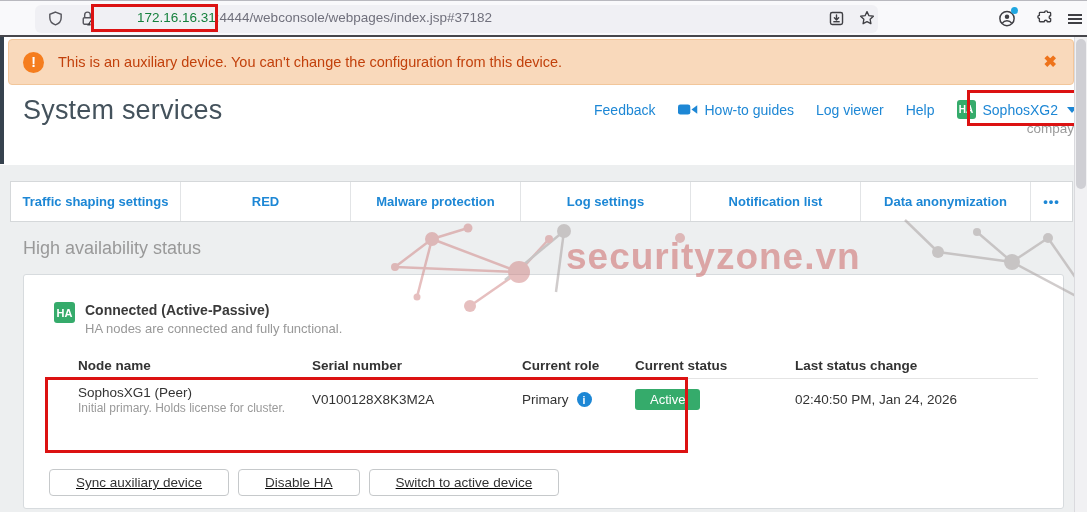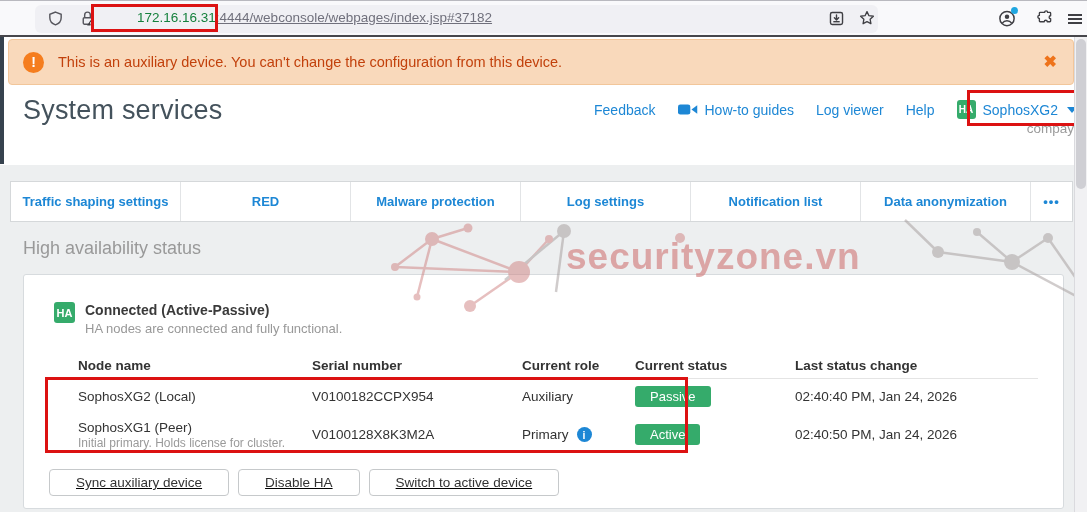--- a/index.html
+++ b/index.html
@@ -5,21 +5,21 @@
   * { margin:0; padding:0; box-sizing:border-box; }
   html,body { width:1087px; height:512px; }
   body { font-family:"Liberation Sans", sans-serif; position:relative; overflow:hidden; background:#fff; }
 
   
   .browser-bar { position:absolute; left:0; top:0; width:1087px; height:35px; background:#f9f9fb; border-top:1px solid #b9b9bf; }
   .url-field { position:absolute; left:35px; top:4px; width:843px; height:28px; background:#f0f0f4; border-radius:6px; }
   .chrome-icon { position:absolute; top:8px; width:18px; height:18px; display:flex; align-items:center; justify-content:center; }
   .url-text { position:absolute; left:97px; top:9px; font-size:13.5px; white-space:nowrap; }
   .url-host { color:#15803d;margin-left:40px; }
-  .url-rest { color:#70707c;text-decoration:underline; }
+  .url-rest { color:#70707c; }
   .acct-dot { position:absolute; right:-2px; top:-2px; width:7px; height:7px; border-radius:50%; background:#1fa6e0; }
   .hamburger span { display:block; width:14px; height:2px; background:#3f3f44; margin:2px 0; }
 
   
   .page-top-line { position:absolute; left:0; top:35px; width:1087px; height:2px; background:#47474c; }
   .left-strip { position:absolute; left:0; top:37px; width:4px; height:127px; background:#36424e; }
   .header-area { position:absolute; left:0; top:37px; width:1087px; height:128px; background:#fff; }
   .content-area { position:absolute; left:0; top:165px; width:1087px; height:347px; background:#edeff0; }
 
   
@@ -193,27 +193,20 @@
 
   <div class="ha-table">
     <div class="trow thead">
       <div>Node name</div>
       <div>Serial number</div>
       <div>Current role</div>
       <div>Current status</div>
       <div>Last status change</div>
     </div>
 
-    <div class="trow trow1">
-      <div>SophosXG2 (Local)</div>
-      <div>V0100182CCPX954</div>
-      <div>Auxiliary</div>
-      <div><span class="status-badge">Passive</span></div>
-      <div>02:40:40 PM, Jan 24, 2026</div>
-    </div>
 
     <div class="trow trow2">
       <div>
         <div>SophosXG1 (Peer)</div>
         <div class="cell-note">Initial primary. Holds license for cluster.</div>
       </div>
       <div>V0100128X8K3M2A</div>
       <div class="role-cell">
         <span>Primary</span>
         <span class="info-icon">i</span>

